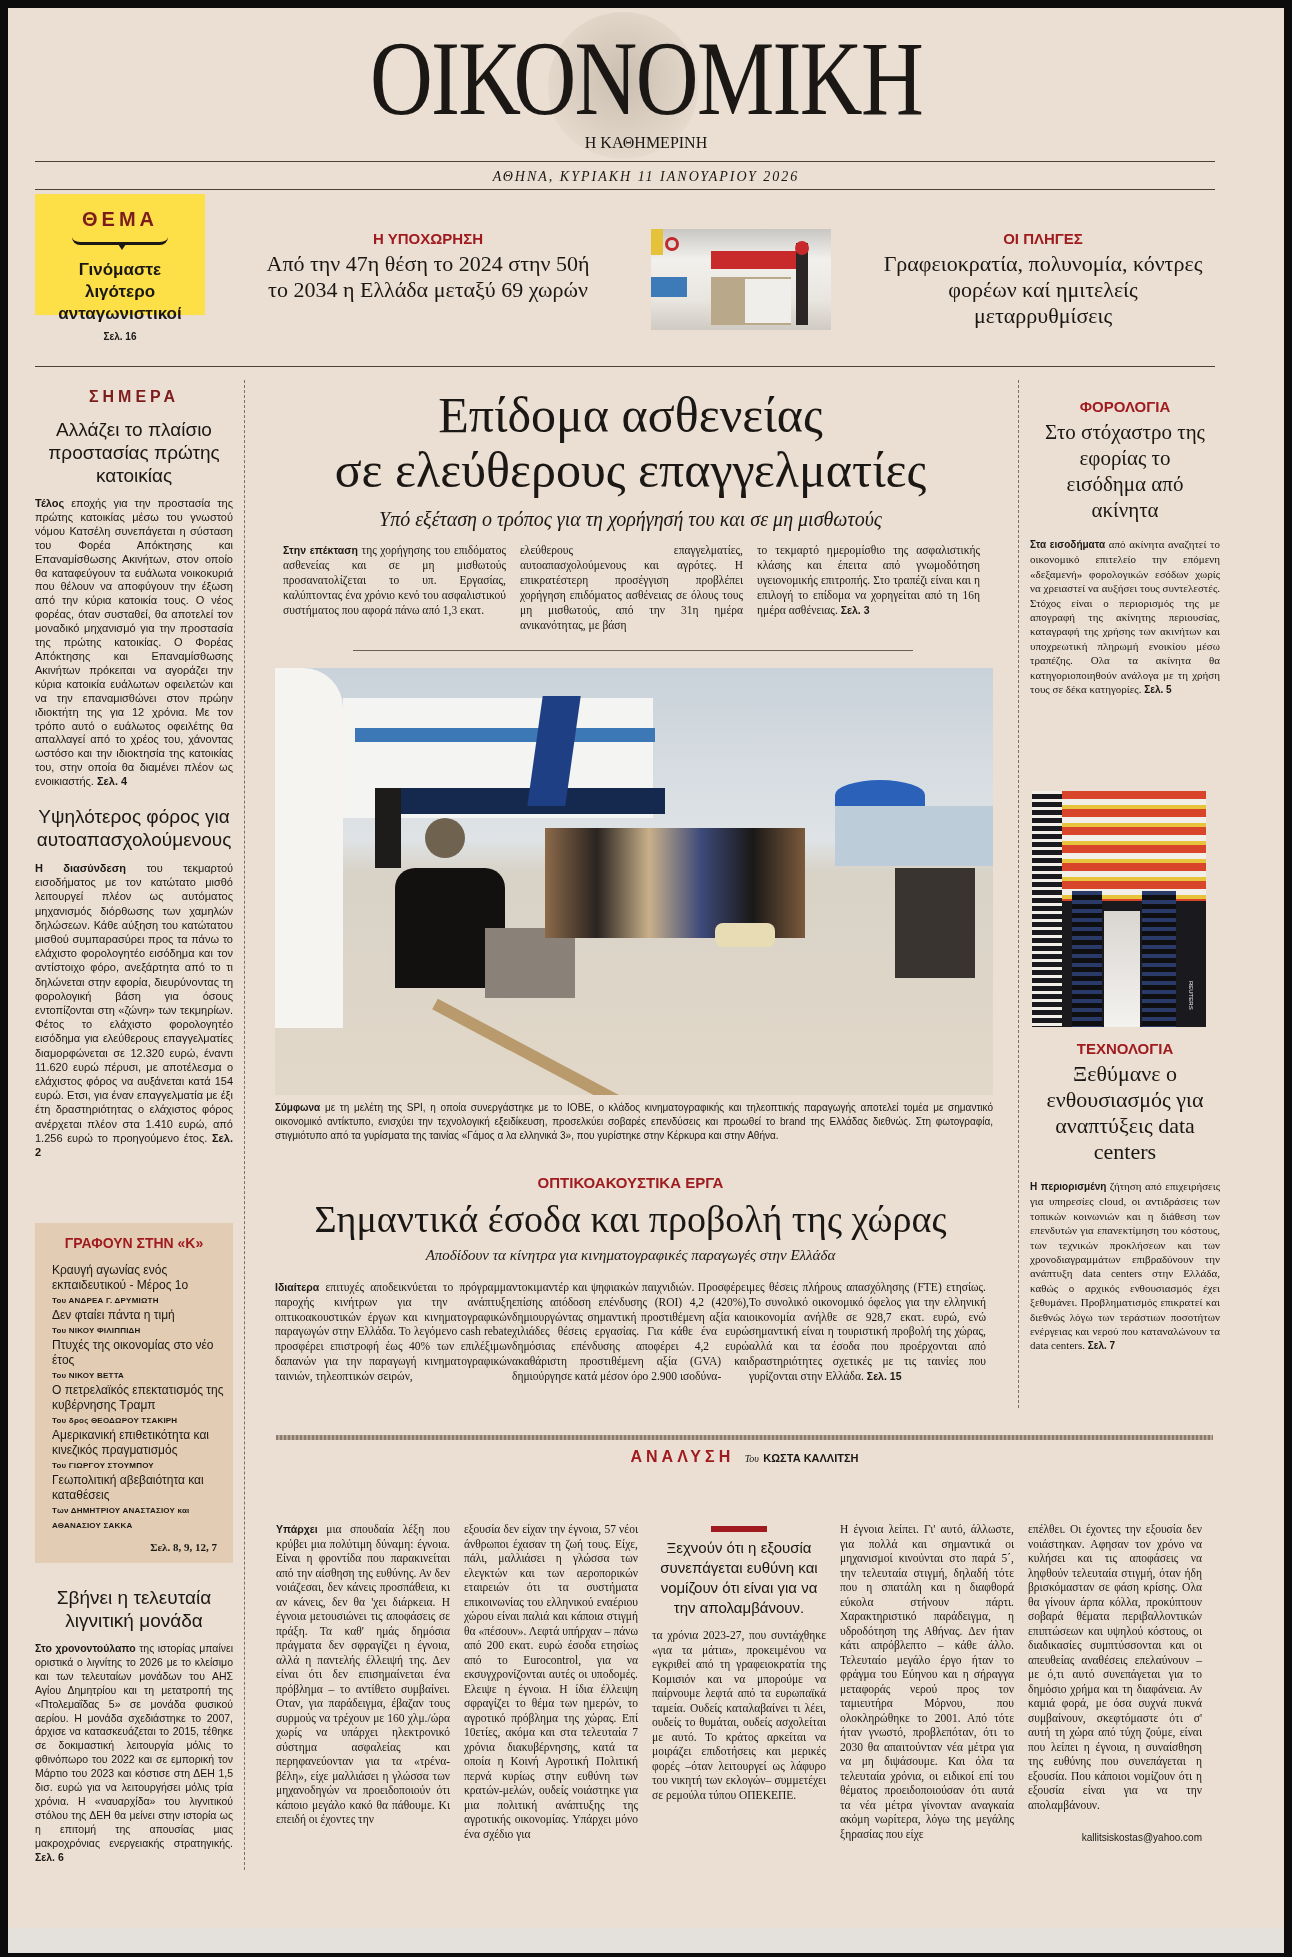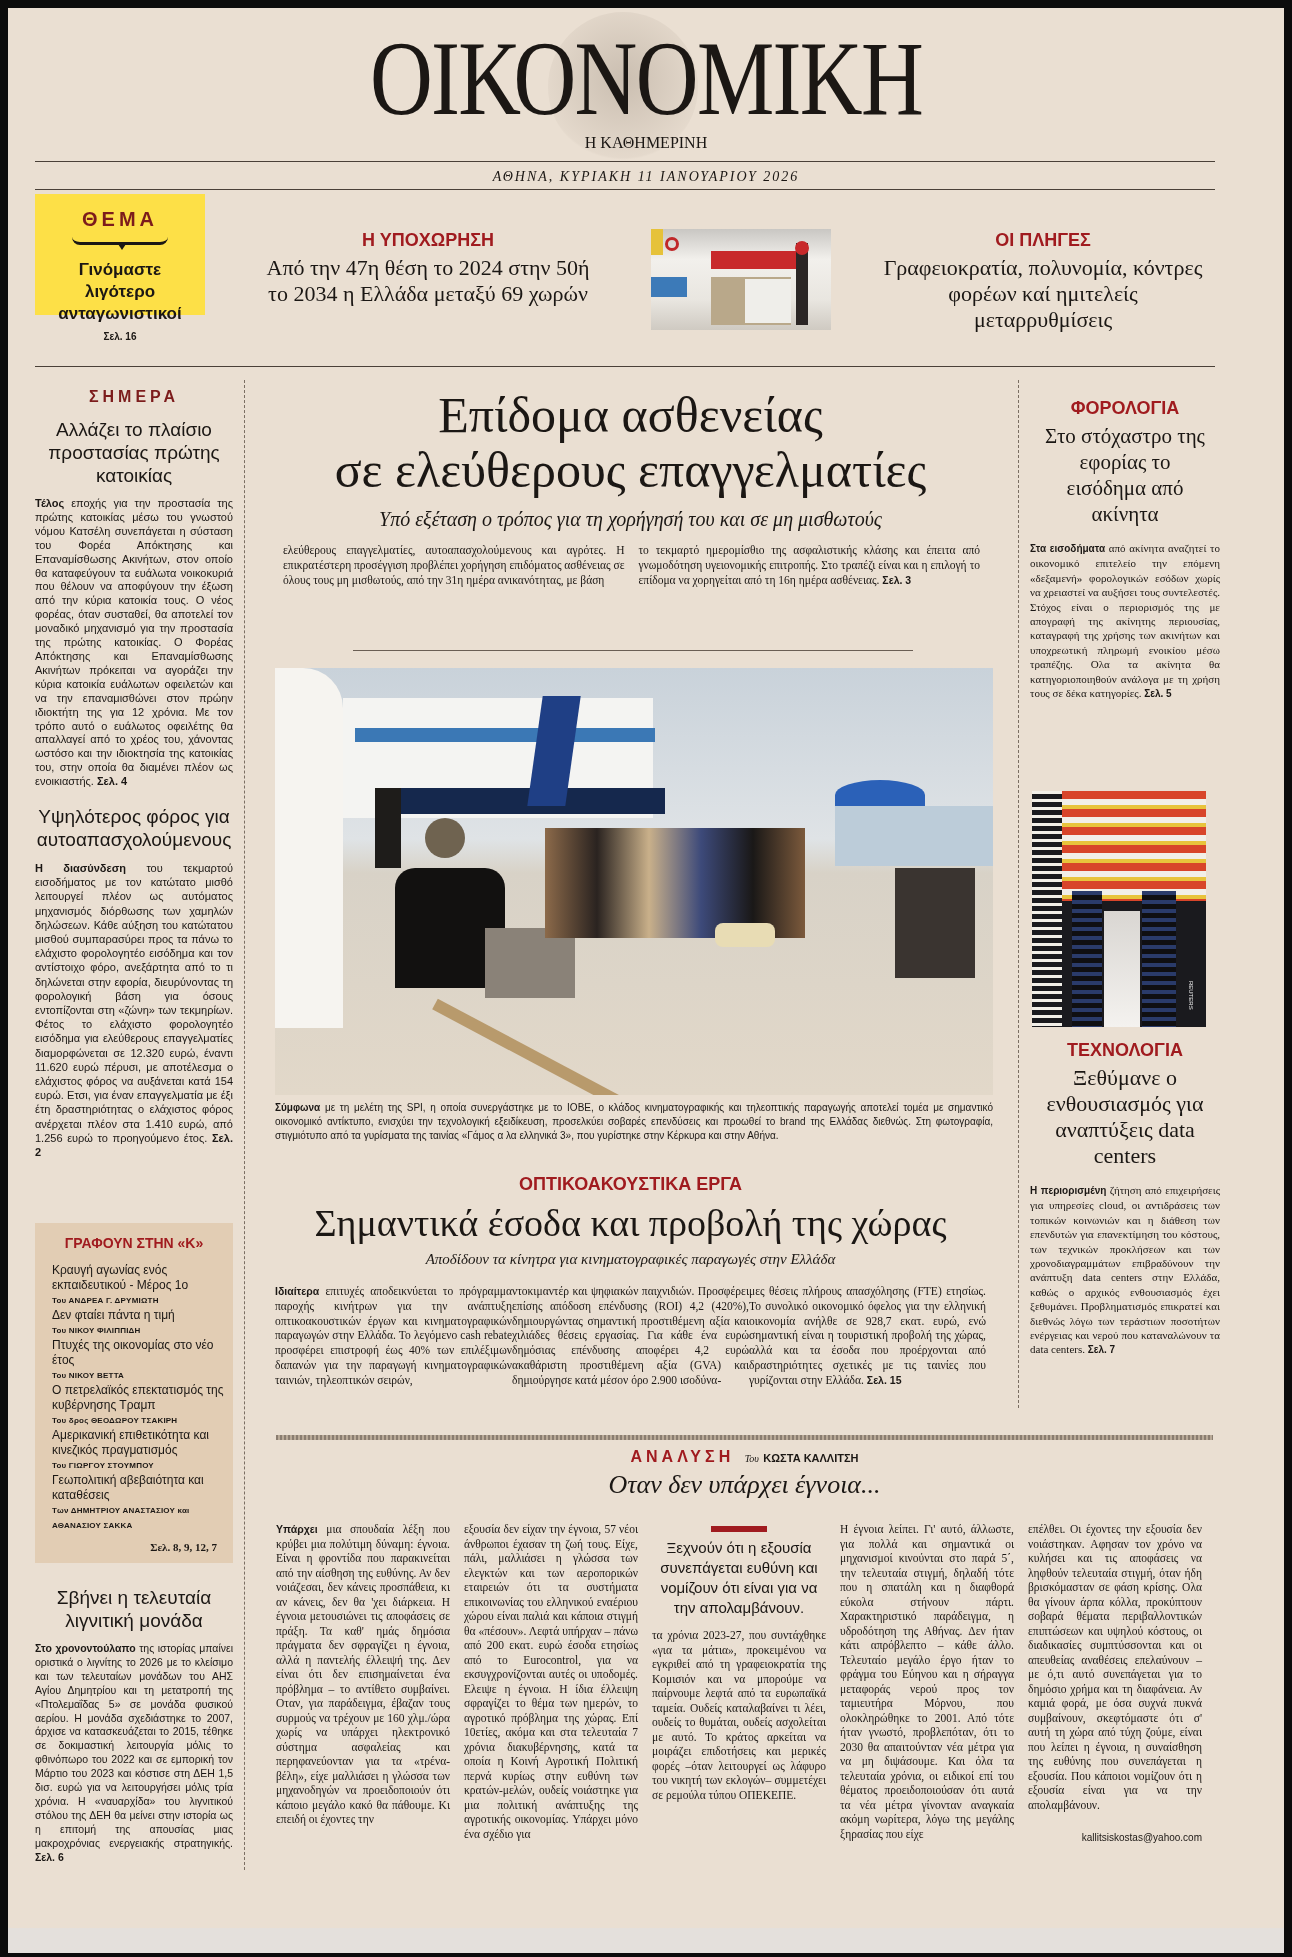--- a/index.html
+++ b/index.html
@@ -13,21 +13,21 @@
 .masthead{left:0;width:1276px;top:18px;text-align:center;font-family:"Liberation Serif",serif;font-size:106px;letter-spacing:-2px;line-height:1;transform:scaleX(0.82);transform-origin:center}
 .bird{left:540px;top:4px;width:150px;height:150px;border-radius:50%;background:radial-gradient(circle at 50% 45%,rgba(120,105,90,.28),rgba(120,105,90,.05) 70%,transparent 72%)}
 .sub{left:0;width:1276px;top:126px;text-align:center;font-family:"Liberation Serif",serif;font-size:16px}
 .dateline{left:0;width:1276px;top:161px;text-align:center;font-family:"Liberation Serif",serif;font-style:italic;font-size:14px;letter-spacing:2px}
 .thema{left:27px;top:186px;width:170px;height:121px;background:#fde047;text-align:center}
 .thema .lab{font-size:20px;font-weight:bold;letter-spacing:4px;color:#7c1c1c;margin-top:14px}
 .brace{width:96px;height:12px;margin:2px auto 0;border-bottom:3px solid #1b1714;border-radius:0 0 8px 8px;position:relative}
 .brace:after{content:"";position:absolute;left:46px;bottom:-8px;width:0;height:0;border-left:4px solid transparent;border-right:4px solid transparent;border-top:6px solid #1b1714}
 .thema .t{font-size:17px;font-weight:bold;line-height:22px;margin-top:14px}
 .thema .p{font-size:10px;font-weight:bold;margin-top:6px}
-.kicker{font-size:18px;font-weight:bold;color:#a01b1f;text-align:center}
+.kicker{font-size:15px;font-weight:bold;color:#a01b1f;text-align:center}
 .hdline{font-family:"Liberation Serif",serif;text-align:center}
 .col-text{font-size:11px;line-height:14.2px;text-align:justify;hyphens:auto}
 .col-text b{font-weight:bold}
 .photo{position:absolute;overflow:hidden}
 .sidebar-hd{font-size:19px;text-align:center;line-height:23px;font-weight:normal}
 .grafoun{left:27px;top:1215px;width:198px;height:340px;background:#e2cdb4}
 .grafoun .lab{font-size:14px;font-weight:bold;color:#a01b1f;text-align:center;margin-top:12px}
 .grafoun .item{font-size:12px;line-height:15px;padding-left:17px}
 .grafoun .by{font-size:8px;font-weight:bold;padding-left:17px;line-height:15px;letter-spacing:.2px}
 .stripe{position:absolute;height:5px;background:repeating-linear-gradient(90deg,#8a7d70 0 2px,#b9aa98 2px 4px)}
@@ -124,20 +124,21 @@
     <div class="col-text" style="margin-top:10px;font-size:10.5px;line-height:13.9px"><b>Στο χρονοντούλαπο</b> <span>της ιστορίας μπαίνει οριστικά ο λιγνίτης το 2026 με το κλείσιμο και των τελευταίων μονάδων του ΑΗΣ Αγίου Δημητρίου και τη μετατροπή της «Πτολεμαΐδας 5» σε μονάδα φυσικού αερίου. Η μονάδα σχεδιάστηκε το 2007, άρχισε να κατασκευάζεται το 2015, τέθηκε σε δοκιμαστική λειτουργία μόλις το φθινόπωρο του 2022 και σε εμπορική τον Μάρτιο του 2023 και κόστισε στη ΔΕΗ 1,5 δισ. ευρώ για να λειτουργήσει μόλις τρία χρόνια. Η «ναυαρχίδα» του λιγνιτικού στόλου της ΔΕΗ θα μείνει στην ιστορία ως η επιτομή της απουσίας μιας μακροχρόνιας ενεργειακής στρατηγικής.</span> <b>Σελ. 6</b></div>
   </div>
 
   <div class="vrule" style="left:236px;top:372px;height:1490px"></div>
 
   <div class="abs" style="left:245px;top:380px;width:755px">
     <div class="hdline" style="font-size:50px;line-height:54px">Επίδομα ασθενείας</div>
     <div class="hdline" style="font-size:50px;line-height:56px">σε ελεύθερους επαγγελματίες</div>
     <div class="hdline" style="font-style:italic;font-size:20px;margin-top:10px">Υπό εξέταση ο τρόπος για τη χορήγησή του και σε μη μισθωτούς</div>
     <div style="display:flex;gap:14px;margin-top:12px;padding:0 28px 0 30px">
+      <div class="col-text serif" style="flex:1;font-size:11.5px;line-height:15px"><b style="font-family:'Liberation Sans',sans-serif;font-size:10.5px">Στην επέκταση</b> <span>της χορήγησης του επιδόματος ασθενείας και σε μη μισθωτούς προσανατολίζεται το υπ. Εργασίας, καλύπτοντας ένα χρόνιο κενό του ασφαλιστικού συστήματος που αφορά πάνω από 1,3 εκατ.</span></div>
       <div class="col-text serif" style="flex:1;font-size:11.5px;line-height:15px">ελεύθερους επαγγελματίες, αυτοαπασχολούμενους και αγρότες. Η επικρατέστερη προσέγγιση προβλέπει χορήγηση επιδόματος ασθένειας σε όλους τους μη μισθωτούς, από την 31η ημέρα ανικανότητας, με βάση</div>
       <div class="col-text serif" style="flex:1;font-size:11.5px;line-height:15px"><span>το τεκμαρτό ημερομίσθιο της ασφαλιστικής κλάσης και έπειτα από γνωμοδότηση υγειονομικής επιτροπής. Στο τραπέζι είναι και η επιλογή το επίδομα να χορηγείται από τη 16η ημέρα ασθένειας.</span> <b style="font-family:'Liberation Sans',sans-serif;font-size:10.5px">Σελ. 3</b></div>
     </div>
   </div>
   <div class="rule" style="left:345px;top:642px;width:560px;background:#6a5e54"></div>
 
   <div class="photo" style="left:267px;top:660px;width:718px;height:427px;background:linear-gradient(180deg,#c9d2da 0,#dfe3e6 40%,#d8d2c7 48%,#e2d8c9 100%)">
     <div class="abs" style="left:68px;top:30px;width:310px;height:120px;background:#f4f4f2"></div>
     <div class="abs" style="left:80px;top:60px;width:300px;height:14px;background:#3b78b5"></div>
     <div class="abs" style="left:120px;top:120px;width:270px;height:26px;background:#15284d"></div>
@@ -190,21 +191,20 @@
     <div class="hdline" style="font-size:22px;line-height:26px;margin-top:4px;padding:0 8px">Ξεθύμανε ο ενθουσιασμός για αναπτύξεις data centers</div>
     <div class="col-text serif" style="margin-top:14px;font-size:11px;line-height:14.4px"><b style="font-family:'Liberation Sans',sans-serif;font-size:10px">Η περιορισμένη</b> <span>ζήτηση από επιχειρήσεις για υπηρεσίες cloud, οι αντιδράσεις των τοπικών κοινωνιών και η διάθεση των επενδυτών για επανεκτίμηση του κόστους, των τεχνικών προκλήσεων και των χρονοδιαγραμμάτων επιβραδύνουν την ανάπτυξη data centers στην Ελλάδα, καθώς ο αρχικός ενθουσιασμός έχει ξεθυμάνει. Προβληματισμός επικρατεί και διεθνώς λόγω των τεράστιων ποσοτήτων ενέργειας και νερού που καταναλώνουν τα data centers.</span> <b style="font-family:'Liberation Sans',sans-serif;font-size:10px">Σελ. 7</b></div>
   </div>
 
   <div class="stripe" style="left:268px;top:1427px;width:937px"></div>
   <div class="abs" style="left:268px;top:1440px;width:937px;text-align:center">
     <span style="font-size:16px;font-weight:bold;letter-spacing:4px;color:#a01b1f">ΑΝΑΛΥΣΗ</span>
     <span style="font-family:'Liberation Serif',serif;font-style:italic;font-size:10px;margin-left:6px">Του</span>
     <span style="font-size:11px;font-weight:bold">ΚΩΣΤΑ ΚΑΛΛΙΤΣΗ</span>
   </div>
-  <div class="abs hdline" style="left:268px;top:1462px;width:937px;font-style:italic;font-size:26px">Οταν δεν υπάρχει έγνοια...</div>
 
   <div class="abs" style="left:268px;top:1514px;width:937px;display:flex;gap:14px">
     <div class="col-text serif" style="width:174px;font-size:11.5px;line-height:14.5px"><b style="font-family:'Liberation Sans',sans-serif;font-size:10.5px">Υπάρχει</b> <span>μια σπουδαία λέξη που κρύβει μια πολύτιμη δύναμη: έγνοια. Είναι η φροντίδα που παρακινείται από την αίσθηση της ευθύνης. Αν δεν νοιάζεσαι, δεν κάνεις προσπάθεια, κι αν κάνεις, δεν θα 'χει διάρκεια. Η έγνοια μετουσιώνει τις αποφάσεις σε πράξη. Τα καθ' ημάς δημόσια πράγματα δεν σφραγίζει η έγνοια, αλλά η παντελής έλλειψή της. Δεν είναι ότι δεν επισημαίνεται ένα πρόβλημα – το αντίθετο συμβαίνει. Οταν, για παράδειγμα, έβαζαν τους συρμούς να τρέχουν με 160 χλμ./ώρα χωρίς να υπάρχει ηλεκτρονικό σύστημα ασφαλείας και περηφανεύονταν για τα «τρένα-βέλη», είχε μαλλιάσει η γλώσσα των μηχανοδηγών να προειδοποιούν ότι κάποιο μεγάλο κακό θα πάθουμε. Κι επειδή οι έχοντες την</span></div>
     <div class="col-text serif" style="width:174px;font-size:11.5px;line-height:14.5px">εξουσία δεν είχαν την έγνοια, 57 νέοι άνθρωποι έχασαν τη ζωή τους. Είχε, πάλι, μαλλιάσει η γλώσσα των ελεγκτών και των αεροπορικών εταιρειών ότι τα συστήματα επικοινωνίας του ελληνικού εναέριου χώρου είναι παλιά και κάποια στιγμή θα «πέσουν». Λεφτά υπήρχαν – πάνω από 200 εκατ. ευρώ έσοδα ετησίως από το Eurocontrol, για να εκσυγχρονίζονται αυτές οι υποδομές. Ελειψε η έγνοια. Η ίδια έλλειψη σφραγίζει το θέμα των ημερών, το αγροτικό πρόβλημα της χώρας. Επί 10ετίες, ακόμα και στα τελευταία 7 χρόνια διακυβέρνησης, κατά τα οποία η Κοινή Αγροτική Πολιτική περνά κυρίως στην ευθύνη των κρατών-μελών, ουδείς νοιάστηκε για μια πολιτική ανάπτυξης της αγροτικής οικονομίας. Υπάρχει μόνο ένα σχέδιο για</div>
     <div style="width:174px">
       <div style="width:56px;height:6px;background:#a01b1f;margin:4px auto 0"></div>
       <div style="font-size:15px;line-height:20px;text-align:center;margin-top:6px">Ξεχνούν ότι η εξουσία συνεπάγεται ευθύνη και νομίζουν ότι είναι για να την απολαμβάνουν.</div>
       <div class="col-text serif" style="margin-top:10px;font-size:11.5px;line-height:14.5px">τα χρόνια 2023-27, που συντάχθηκε «για τα μάτια», προκειμένου να εγκριθεί από τη γραφειοκρατία της Κομισιόν και να μπορούμε να παίρνουμε λεφτά από τα ευρωπαϊκά ταμεία. Ουδείς καταλαβαίνει τι λέει, ουδείς το θυμάται, ουδείς ασχολείται με αυτό. Το κράτος αρκείται να μοιράζει επιδοτήσεις και μερικές φορές –όταν λειτουργεί ως λάφυρο του νικητή των εκλογών– συμμετέχει σε ρεμούλα τύπου ΟΠΕΚΕΠΕ.</div>
     </div>
     <div class="col-text serif" style="width:174px;font-size:11.5px;line-height:14.5px">Η έγνοια λείπει. Γι' αυτό, άλλωστε, για πολλά και σημαντικά οι μηχανισμοί κινούνται στο παρά 5΄, την τελευταία στιγμή, δηλαδή τότε που η σπατάλη και η διαφθορά εύκολα στήνουν πάρτι. Χαρακτηριστικό παράδειγμα, η υδροδότηση της Αθήνας. Δεν ήταν κάτι απρόβλεπτο – κάθε άλλο. Τελευταίο μεγάλο έργο ήταν το φράγμα του Εύηνου και η σήραγγα μεταφοράς νερού προς τον ταμιευτήρα Μόρνου, που ολοκληρώθηκε το 2001. Από τότε ήταν γνωστό, προβλεπόταν, ότι το 2030 θα απαιτούνταν νέα μέτρα για να μη διψάσουμε. Και όλα τα τελευταία χρόνια, οι ειδικοί επί του θέματος προειδοποιούσαν ότι αυτά τα νέα μέτρα γίνονταν αναγκαία ακόμη νωρίτερα, λόγω της μεγάλης ξηρασίας που είχε</div>

